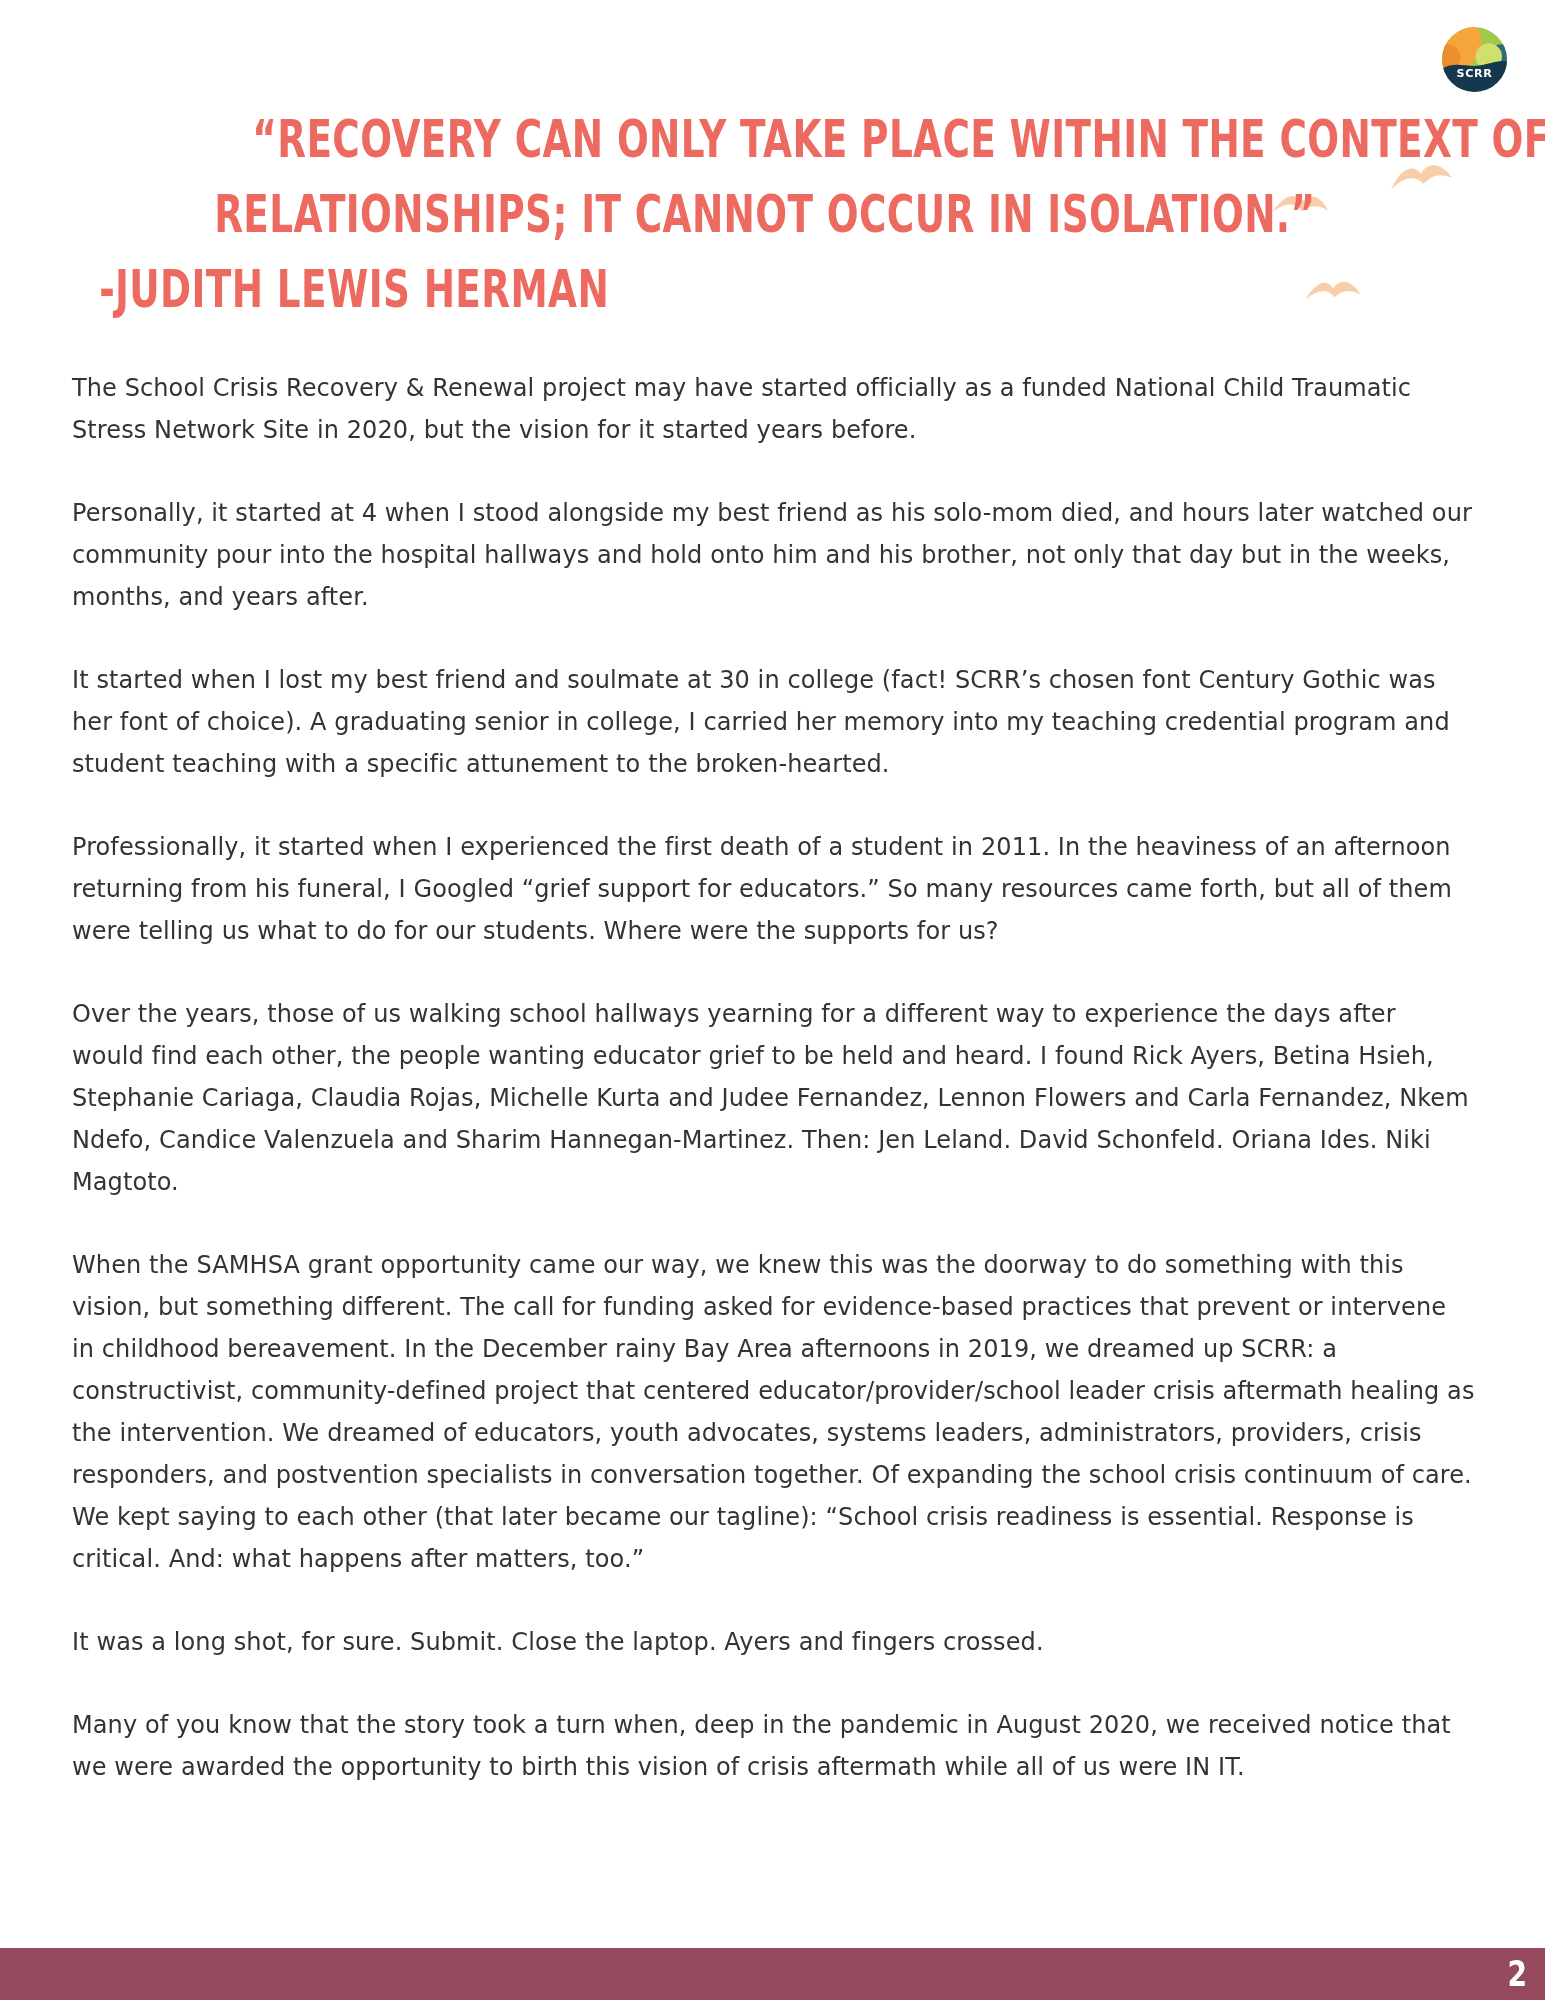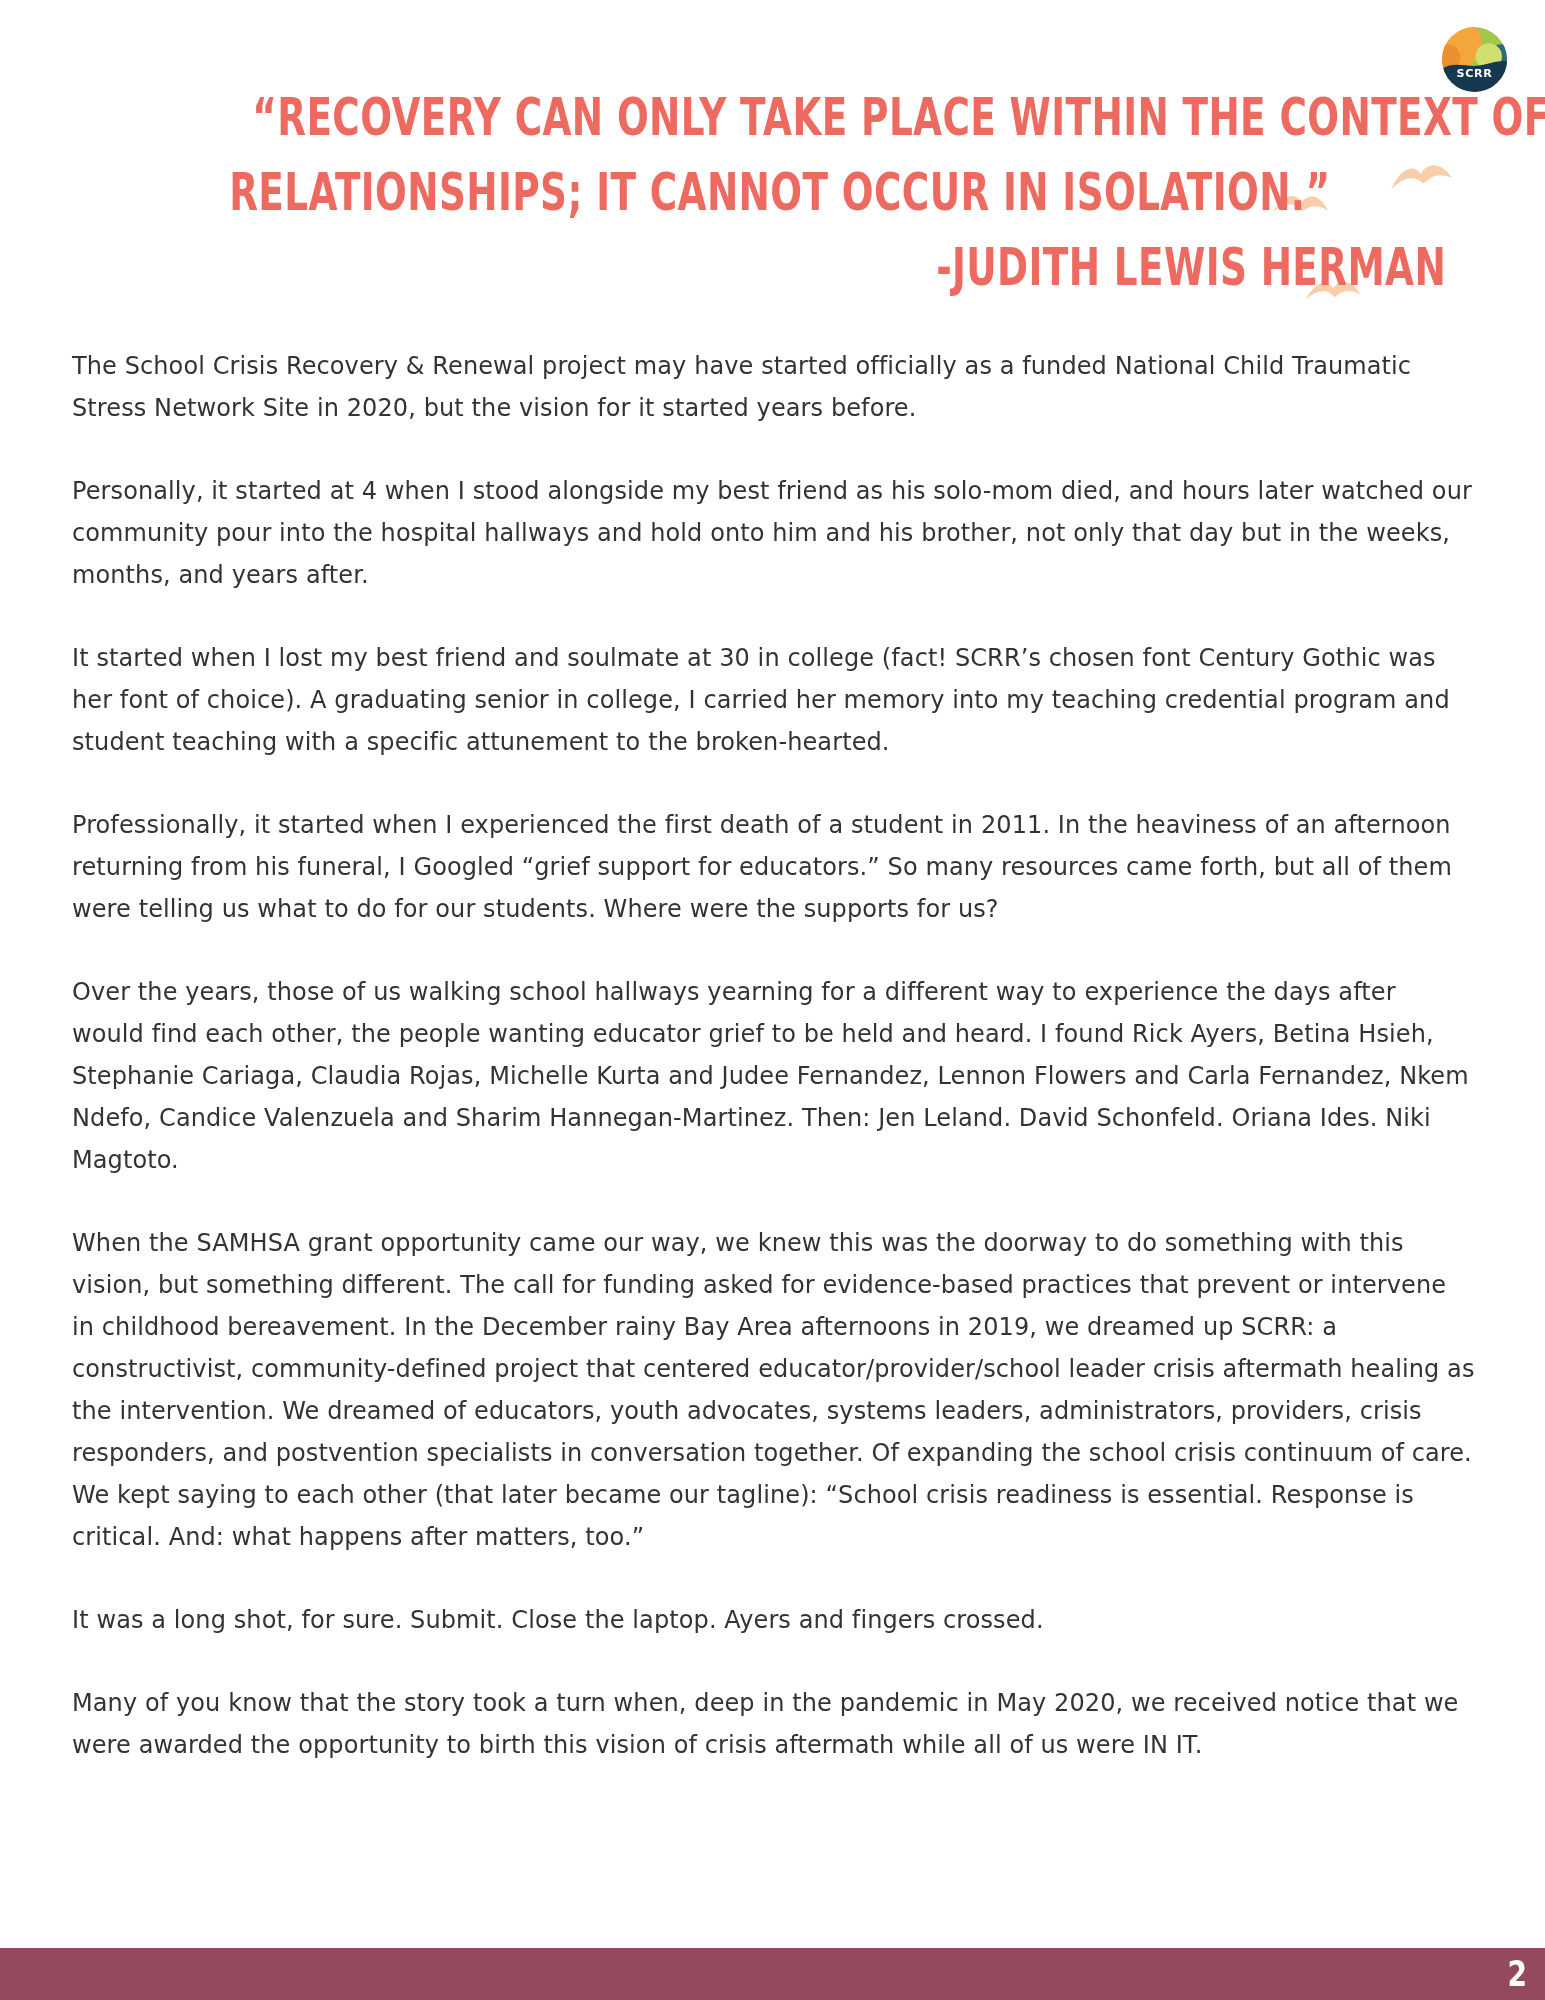--- a/index.html
+++ b/index.html
@@ -17,22 +17,22 @@
   }
 
   
   .bird { position: absolute; }
   .bird-1 { left: 1388px; top: 158px; width: 66px; height: 38px; transform: rotate(-4deg); }
   .bird-2 { left: 1270px; top: 190px; width: 62px; height: 30px; transform: rotate(6deg); }
   .bird-3 { left: 1298px; top: 276px; width: 70px; height: 30px; transform: rotate(2deg); }
 
   
   .quote {
-    padding-top: 80px;
-    text-align: right;
+    padding-top: 102px;
+    text-align: left;
     color: #EC6A5F;
   }
   .quote-line {
     height: 75px; line-height: 75px;
     font-size: 52px; font-weight: bold;
     letter-spacing: 0.5px;
     white-space: nowrap;
   }
   .quote-line > span {
     display: inline-block;
@@ -104,18 +104,18 @@
 </div>
 
 <div class="content">
   <p>The School Crisis Recovery &amp; Renewal project may have started officially as a funded National Child Traumatic Stress Network Site in 2020, but the vision for it started years before.</p>
   <p>Personally, it started at 4 when I stood alongside my best friend as his solo-mom died, and hours later watched our community pour into the hospital hallways and hold onto him and his brother, not only that day but in the weeks, months, and years after.</p>
   <p>It started when I lost my best friend and soulmate at 30 in college (fact! SCRR’s chosen font Century Gothic was her font of choice). A graduating senior in college, I carried her memory into my teaching credential program and student teaching with a specific attunement to the broken-hearted.</p>
   <p>Professionally, it started when I experienced the first death of a student in 2011. In the heaviness of an afternoon returning from his funeral, I Googled “grief support for educators.” So many resources came forth, but all of them were telling us what to do for our students. Where were the supports for us?</p>
   <p>Over the years, those of us walking school hallways yearning for a different way to experience the days after would find each other, the people wanting educator grief to be held and heard. I found Rick Ayers, Betina Hsieh, Stephanie Cariaga, Claudia Rojas, Michelle Kurta and Judee Fernandez, Lennon Flowers and Carla Fernandez, Nkem Ndefo, Candice Valenzuela and Sharim Hannegan-Martinez. Then: Jen Leland. David Schonfeld. Oriana Ides. Niki Magtoto.</p>
   <p>When the SAMHSA grant opportunity came our way, we knew this was the doorway to do something with this vision, but something different. The call for funding asked for evidence-based practices that prevent or intervene in childhood bereavement. In the December rainy Bay Area afternoons in 2019, we dreamed up SCRR: a constructivist, community-defined project that centered educator/provider/school leader crisis aftermath healing as the intervention. We dreamed of educators, youth advocates, systems leaders, administrators, providers, crisis responders, and postvention specialists in conversation together. Of expanding the school crisis continuum of care. We kept saying to each other (that later became our tagline): “School crisis readiness is essential. Response is critical. And: what happens after matters, too.”</p>
   <p>It was a long shot, for sure. Submit. Close the laptop. Ayers and fingers crossed.</p>
-  <p>Many of you know that the story took a turn when, deep in the pandemic in May 2020, we received notice that we were awarded the opportunity to birth this vision of crisis aftermath while all of us were IN IT.</p>
+  <p>Many of you know that the story took a turn when, deep in the pandemic in August 2020, we received notice that we were awarded the opportunity to birth this vision of crisis aftermath while all of us were IN IT.</p>
 </div>
 
 <div class="footer">
   <div class="page-number">2</div>
 </div>
 
 </body></html>

